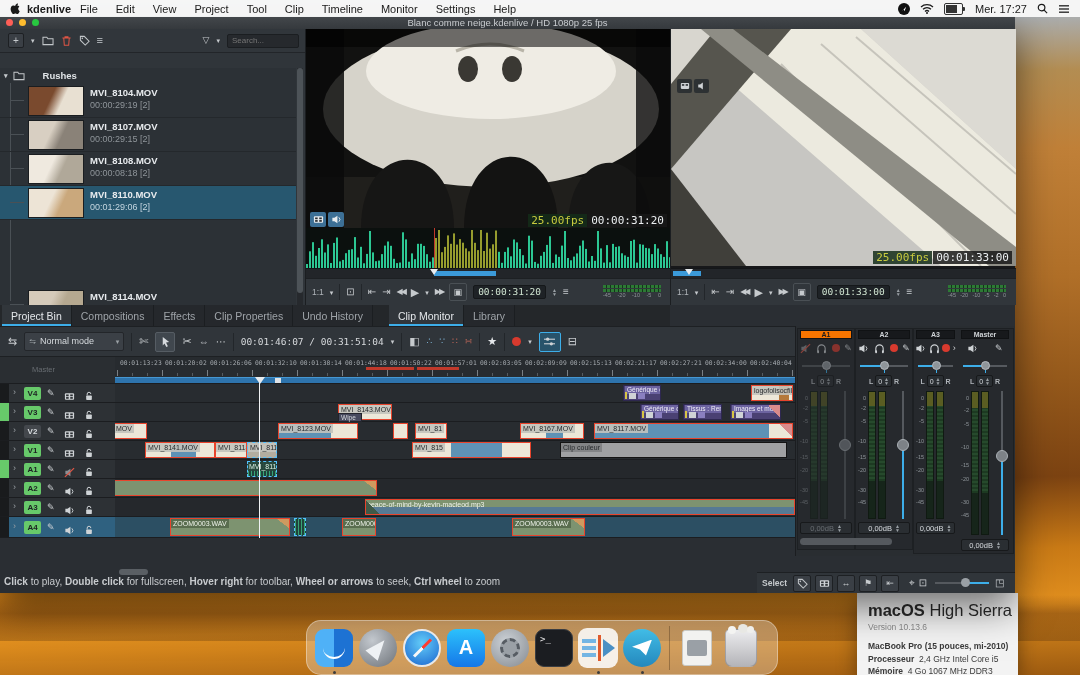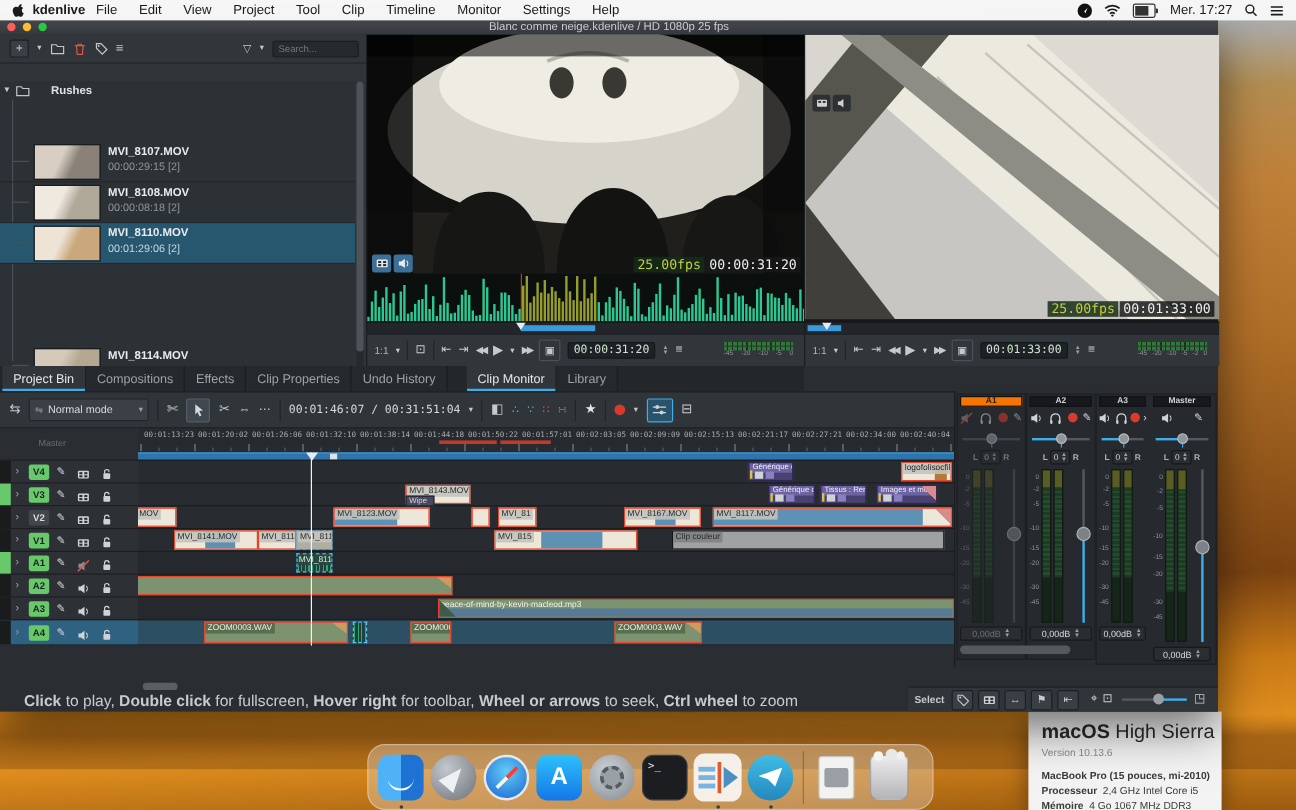--- a/index.html
+++ b/index.html
@@ -202,20 +202,26 @@
           <span class="ic">
               <svg width="12" height="11" viewBox="0 0 13 12">
                 <path d="M1 2.5h4.2l1.2 1.6H12V10.5H1z" fill="none" stroke="#c3c7ca" stroke-width="1.1"></path>
               </svg>
             </span>
           <span style="width:8px;"></span>
           <span>Rushes</span>
         </div>
         <div class="abs" style="left:10px;top:15px;width:1px;height:218px;background:#4a5055;"></div>
         <div id="bin-list" class="abs" style="left:0;top:16px;width:100%;height:221px;">
+            <div style="position: absolute; left: 0px; top: 0px; width: 100%; height: 34px; border-bottom: 1px solid rgb(36, 40, 44); box-sizing: border-box;">
+              <div style="position: absolute; left: 10px; top: 16px; width: 14px; height: 1px; background: rgb(74, 80, 85);"></div>
+              <div style="position: absolute; left: 28px; top: 2px; width: 56px; height: 30px; background: linear-gradient(115deg, rgb(122, 74, 46) 40%, rgb(232, 224, 210) 60%); border: 1px solid rgb(26, 29, 32); box-sizing: border-box;"></div>
+              <div style="position: absolute; left: 90px; top: 3px; font-size: 9.5px; font-weight: bold; color: rgb(232, 235, 238); white-space: nowrap;">MVI_8104.MOV</div>
+              <div style="position: absolute; left: 90px; top: 16px; font-size: 9px; color: rgb(143, 149, 154);">00:00:29:19 [2]</div>
+            </div>
             <div style="position: absolute; left: 0px; top: 34px; width: 100%; height: 34px; border-bottom: 1px solid rgb(36, 40, 44); box-sizing: border-box;">
               <div style="position: absolute; left: 10px; top: 16px; width: 14px; height: 1px; background: rgb(74, 80, 85);"></div>
               <div style="position: absolute; left: 28px; top: 2px; width: 56px; height: 30px; background: linear-gradient(115deg, rgb(216, 207, 194) 40%, rgb(138, 130, 120) 60%); border: 1px solid rgb(26, 29, 32); box-sizing: border-box;"></div>
               <div style="position: absolute; left: 90px; top: 3px; font-size: 9.5px; font-weight: bold; color: rgb(232, 235, 238); white-space: nowrap;">MVI_8107.MOV</div>
               <div style="position: absolute; left: 90px; top: 16px; font-size: 9px; color: rgb(143, 149, 154);">00:00:29:15 [2]</div>
             </div>
             <div style="position: absolute; left: 0px; top: 68px; width: 100%; height: 34px; border-bottom: 1px solid rgb(36, 40, 44); box-sizing: border-box;">
               <div style="position: absolute; left: 10px; top: 16px; width: 14px; height: 1px; background: rgb(74, 80, 85);"></div>
               <div style="position: absolute; left: 28px; top: 2px; width: 56px; height: 30px; background: linear-gradient(115deg, rgb(239, 233, 223) 40%, rgb(176, 168, 153) 60%); border: 1px solid rgb(26, 29, 32); box-sizing: border-box;"></div>
               <div style="position: absolute; left: 90px; top: 3px; font-size: 9.5px; font-weight: bold; color: rgb(232, 235, 238); white-space: nowrap;">MVI_8108.MOV</div>
@@ -1114,21 +1120,21 @@
         </div>
         <div style="position: absolute; left: 397px; top: 134px; width: 73px; height: 18px; box-sizing: border-box; overflow: hidden; z-index: 3; background: rgb(125, 147, 112); border: 1px solid rgb(232, 68, 44);">
           <span style="position:absolute;left:0;top:0;background:rgba(85,105,75,.9);color:#eef2ea;font-size:7px;line-height:9px;padding:0 2px;white-space:nowrap;">ZOOM0003.WAV</span>
           <span style="position:absolute;right:0;top:0;width:12px;height:9px;background:linear-gradient(to top right,transparent 49%,#cf9a5f 50%);"></span>
         </div>
       </div>
     <div class="abs" style="left:259px;top:361px;width:1px;height:161px;background:#f0f2f4;z-index:6;"></div>
     <div class="abs" style="left:255px;top:361px;width:0;height:0;border-left:5px solid transparent;border-right:5px solid transparent;border-top:7px solid #e8ecef;z-index:6;"></div>
 
     <div class="abs" style="left:119px;top:553px;width:29px;height:6px;background:#5a5f64;border-radius:3px;"></div>
-    <div id="statusbar" class="abs" style="left:20px;top:560px;width:750px;height:14px;font-size:13px;color:#c8cbce;white-space:nowrap;"><b>Click</b> to play, <b>Double click</b> for fullscreen, <b>Hover right</b> for toolbar, <b>Wheel or arrows</b> to seek, <b>Ctrl wheel</b> to zoom</div>
+    <div id="statusbar" class="abs" style="left:4px;top:560px;width:750px;height:14px;font-size:10px;color:#c8cbce;white-space:nowrap;"><b>Click</b> to play, <b>Double click</b> for fullscreen, <b>Hover right</b> for toolbar, <b>Wheel or arrows</b> to seek, <b>Ctrl wheel</b> to zoom</div>
 
     <div id="bottom-bar" class="abs" style="left:757px;top:556px;width:258px;height:21px;background:#30353a;border-top:1px solid #1d2023;display:flex;align-items:center;gap:4px;padding:0 5px;box-sizing:border-box;">
         <span class="ic" style="font-size: 8.5px; color: rgb(198, 202, 205); font-weight: bold; margin-right: 2px;">Select</span>
         <span class="ic" style="width: 16px; height: 15px; border: 1px solid rgb(29, 32, 35); background: rgb(58, 63, 69); border-radius: 2px;">
           <svg width="11" height="11" viewBox="0 0 12 12">
             <path d="M1.5 1.5h4.2L11 6.8 6.8 11 1.5 5.7z" fill="none" stroke="#c3c7ca" stroke-width="1.1"></path>
             <circle cx="3.6" cy="3.6" r=".9" fill="#c3c7ca"></circle>
           </svg>
         </span>
         <span class="ic" style="width: 16px; height: 15px; border: 1px solid rgb(29, 32, 35); background: rgb(58, 63, 69); border-radius: 2px;">

